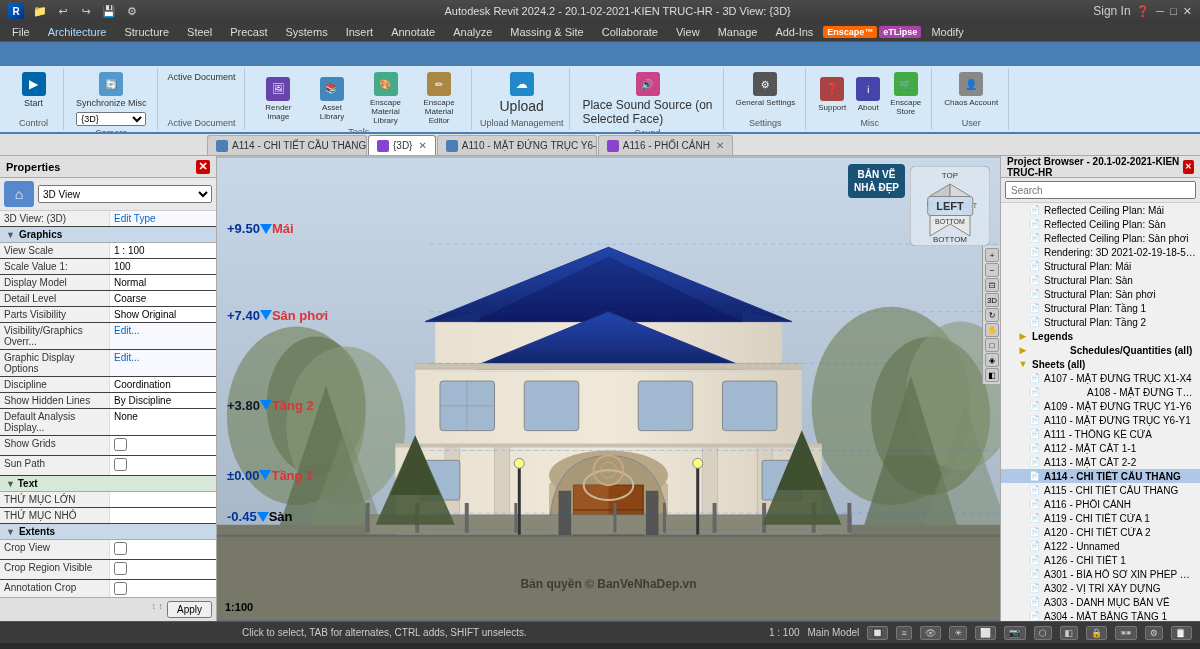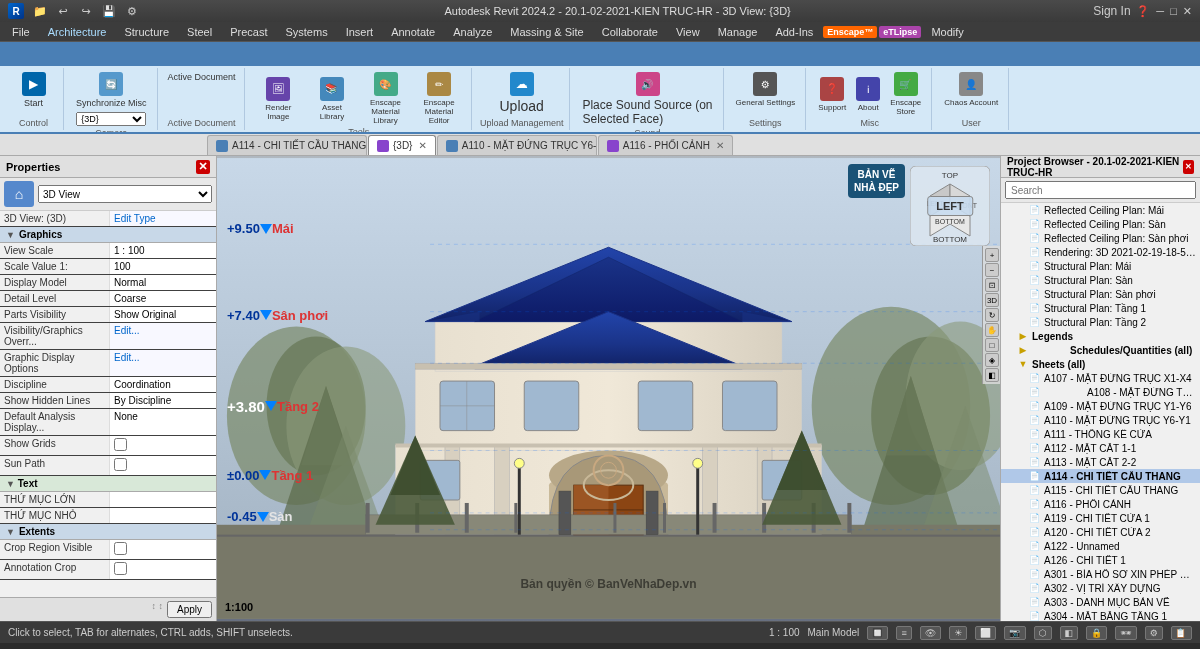--- a/index.html
+++ b/index.html
@@ -293,21 +293,21 @@
       height: 22px;
       background: #3a3a3a;
       display: flex;
       align-items: center;
       padding: 0 8px;
       color: #ccc;
       font-size: 10px;
       gap: 8px;
       border-top: 1px solid #555;
     }
-    #status-bar .status-left { flex: 1; }
+    #status-bar .status-left { flex: 1; text-align: center; }
     #status-bar .status-right { display: flex; gap: 8px; align-items: center; }
     .status-btn {
       background: #555;
       border: 1px solid #777;
       color: #ccc;
       font-size: 9px;
       padding: 1px 4px;
       cursor: pointer;
       border-radius: 2px;
     }
@@ -696,20 +696,24 @@
         <div class="prop-value"></div>
       </div>
       <div class="prop-row">
         <div class="prop-label">THỨ MỤC NHỎ</div>
         <div class="prop-value"></div>
       </div>
 
       <div class="prop-section">
         <span class="expand-icon">▼</span>
         <span>Extents</span>
+      </div>
+      <div class="prop-row">
+        <div class="prop-label">Crop View</div>
+        <div class="prop-value"><input type="checkbox" style=""></div>
       </div>
       <div class="prop-row">
         <div class="prop-label">Crop Region Visible</div>
         <div class="prop-value"><input type="checkbox" style=""></div>
       </div>
       <div class="prop-row">
         <div class="prop-label">Annotation Crop</div>
         <div class="prop-value"><input type="checkbox" style=""></div>
       </div>
 
@@ -862,33 +866,33 @@
       <span style="font-size:13px;font-weight:bold;color:#003399;">+9.50</span>
       <span class="elev-arrow elev-arrow-down"></span>
       <span style="font-size:13px;font-weight:bold;color:#dd3333;">Mái</span>
     </div>
     <div class="elevation-marker" style="top: 30%; left: 10px; margin-top: 12px;">
       <span style="font-size:13px;font-weight:bold;color:#003399;">+7.40</span>
       <span class="elev-arrow elev-arrow-down"></span>
       <span style="font-size:13px;font-weight:bold;color:#dd3333;">Sân phơi</span>
     </div>
     <div class="elevation-marker" style="top: 52%; left: 10px;">
-      <span style="font-size:15px;font-weight:bold;color:#ffffff;">+3.80</span>
+      <span style="font-size:13px;font-weight:bold;color:#0f172a;">+3.80</span>
       <span class="elev-arrow elev-arrow-down"></span>
       <span style="font-size:13px;font-weight:bold;color:#dd3333;">Tầng 2</span>
     </div>
     <div class="elevation-marker" style="top: 67%; left: 10px;">
       <span style="font-size:13px;font-weight:bold;color:#003399;">±0.00</span>
       <span class="elev-arrow elev-arrow-down"></span>
       <span style="font-size:13px;font-weight:bold;color:#dd3333;">Tầng 1</span>
     </div>
     <div class="elevation-marker" style="top: 76%; left: 10px;">
       <span style="font-size:13px;font-weight:bold;color:#003399;">-0.45</span>
       <span class="elev-arrow elev-arrow-down"></span>
-      <span style="font-size:13px;font-weight:bold;color:#e5e5e5;">Sàn</span>
+      <span style="font-size:13px;font-weight:bold;color:#000000;">Sàn</span>
     </div>
 
     <div id="nav-cube">
       <svg width="80" height="80">
         <rect width="80" height="80" fill="rgba(220,230,240,0.85)" rx="6" stroke="#aaa" stroke-width="1"></rect>
 
         <polygon points="20,50 40,38 60,50 60,70 40,58 20,70" fill="#e8e8e8" stroke="#888" stroke-width="1"></polygon>
         <polygon points="20,50 40,38 40,18 20,30" fill="#c8c8c8" stroke="#888" stroke-width="1"></polygon>
         <polygon points="40,38 60,50 60,30 40,18" fill="#d8d8d8" stroke="#888" stroke-width="1"></polygon>
         <text x="40" y="58" text-anchor="middle" font-size="7" fill="#333">BOTTOM</text>

